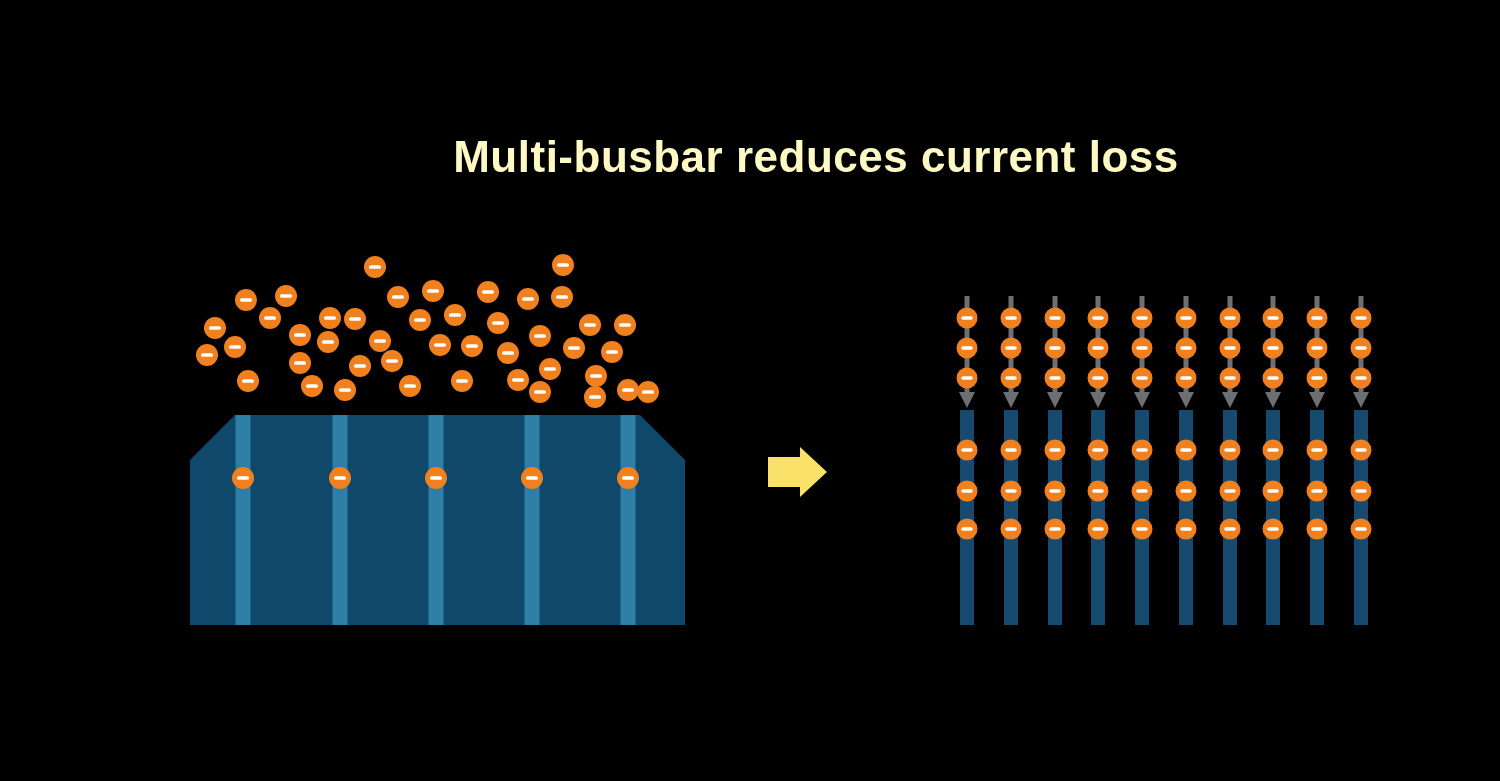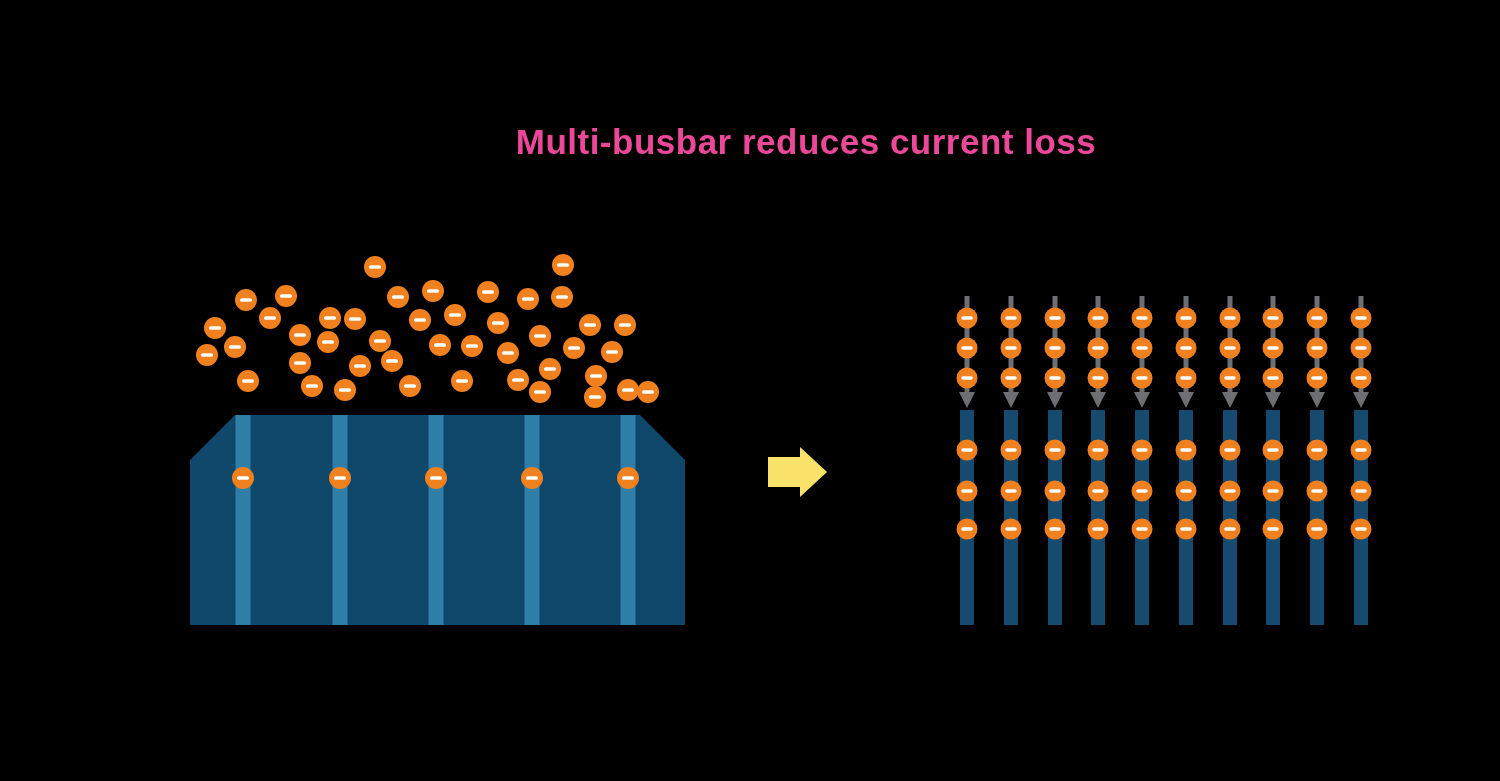--- a/index.html
+++ b/index.html
@@ -13,24 +13,24 @@
     height: 781px;
     background: #000000;
     overflow: hidden;
     font-family: "Liberation Sans", sans-serif;
   }
   .title {
     position: absolute;
     left: 300px;
     top: 116px;
     width: 1000px;
-    margin: 6px;
+    margin: 16px;
     text-align: center;
-    color: #ec4899;
-    font-size: 35px;
+    color: #fef9c3;
+    font-size: 44px;
     font-weight: 700;
     letter-spacing: 0.5px;
     font-family: "Liberation Sans", sans-serif;
   }
   svg#diagram {
     position: absolute;
     left: 0;
     top: 0;
   }
 </style>

